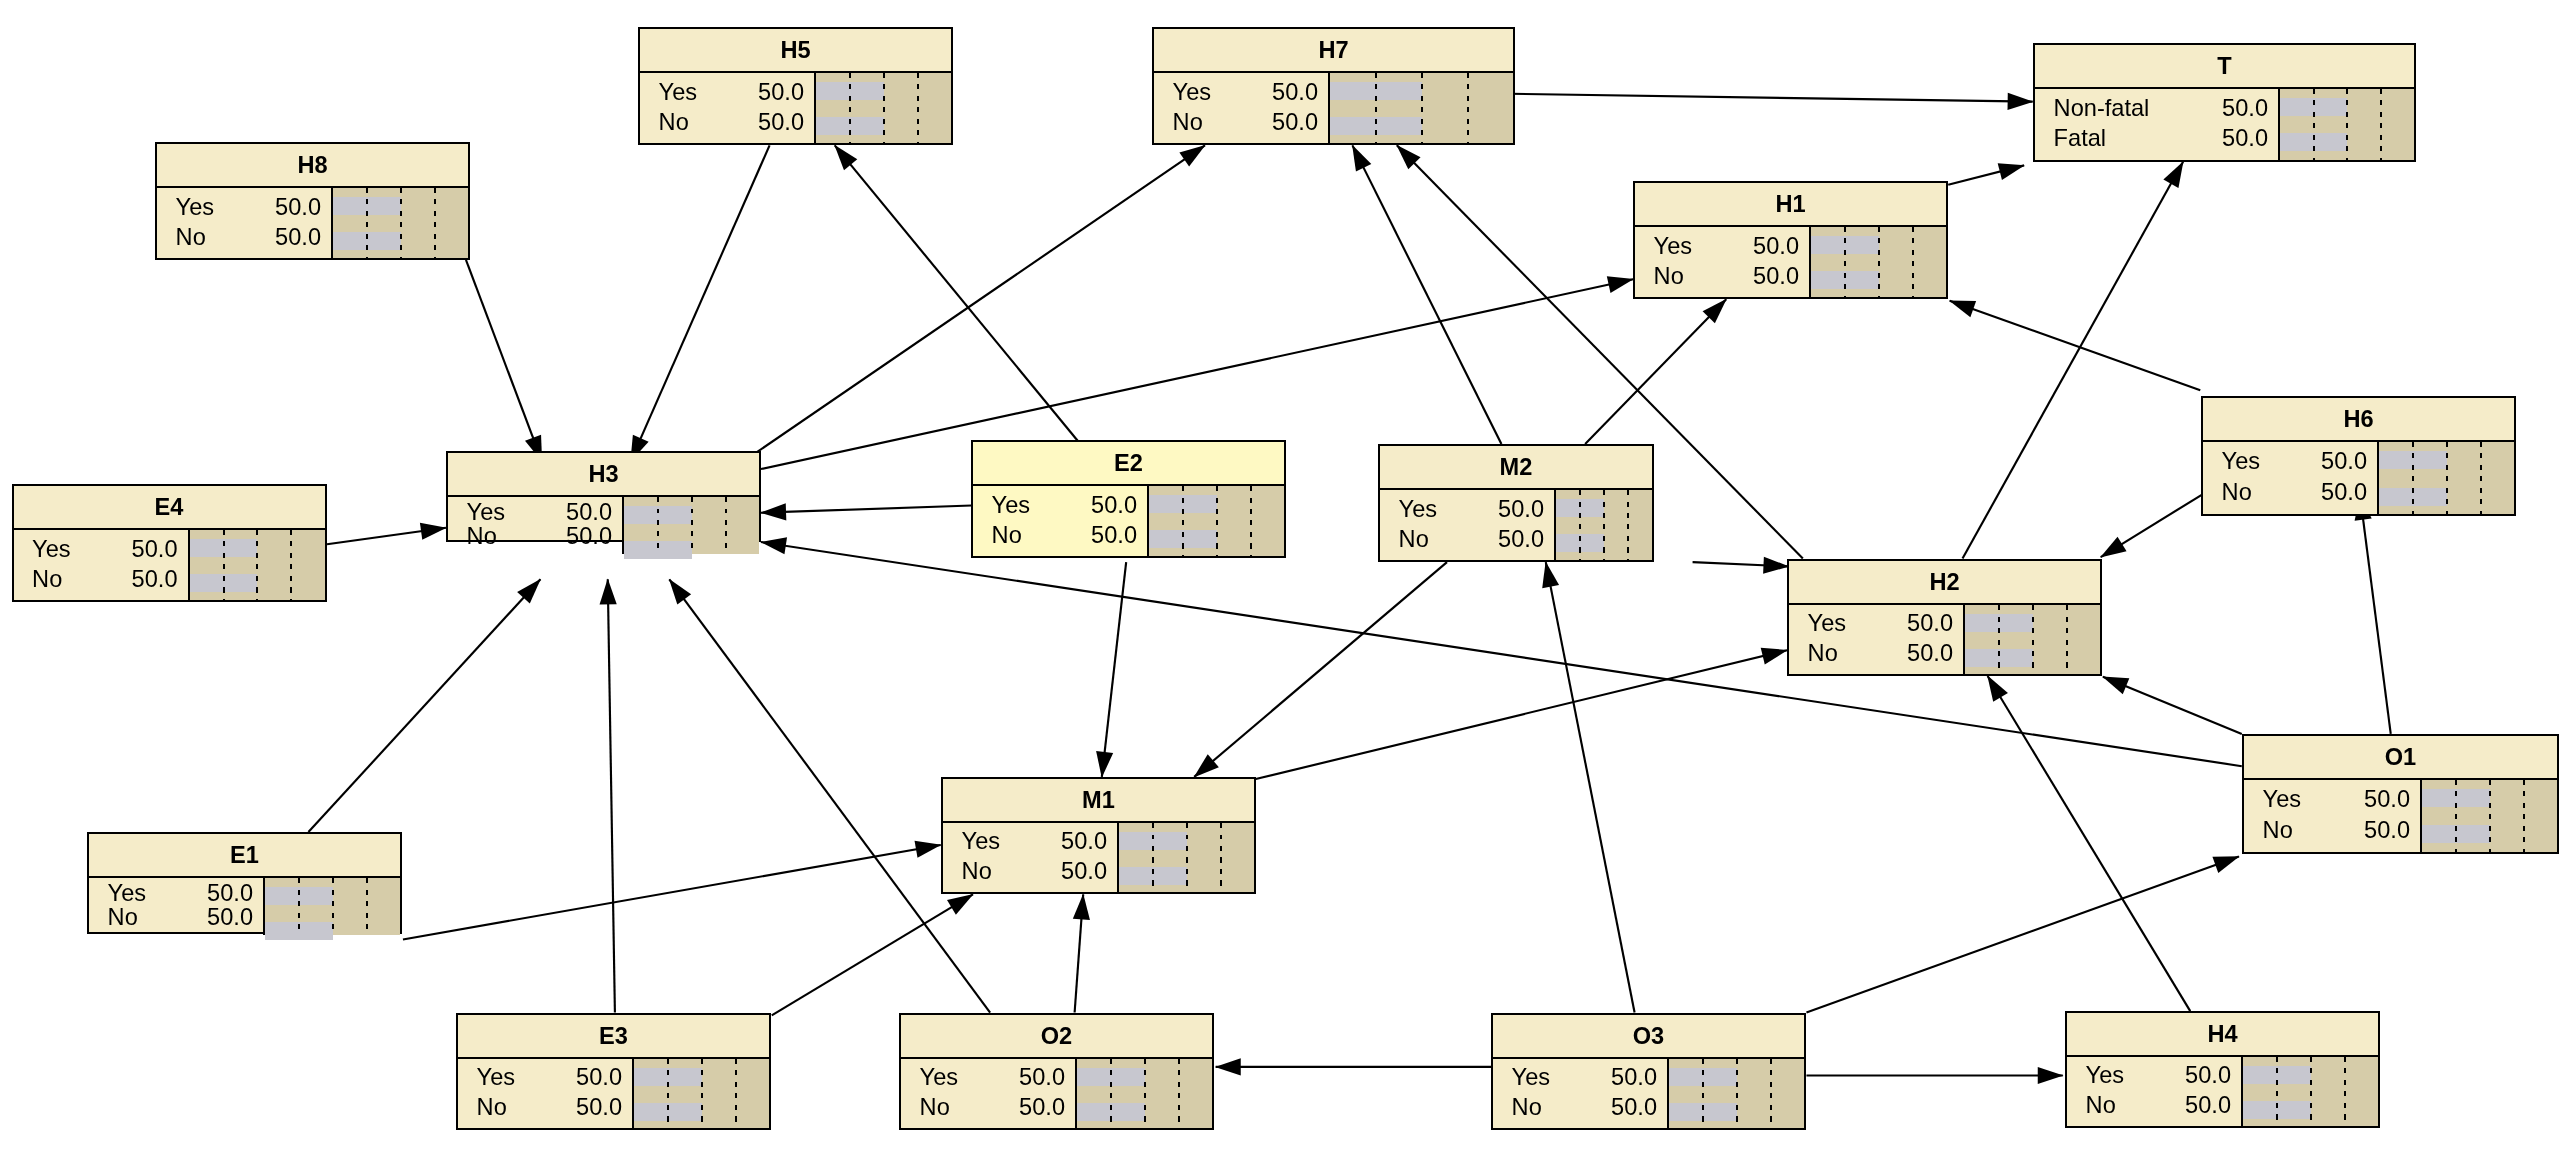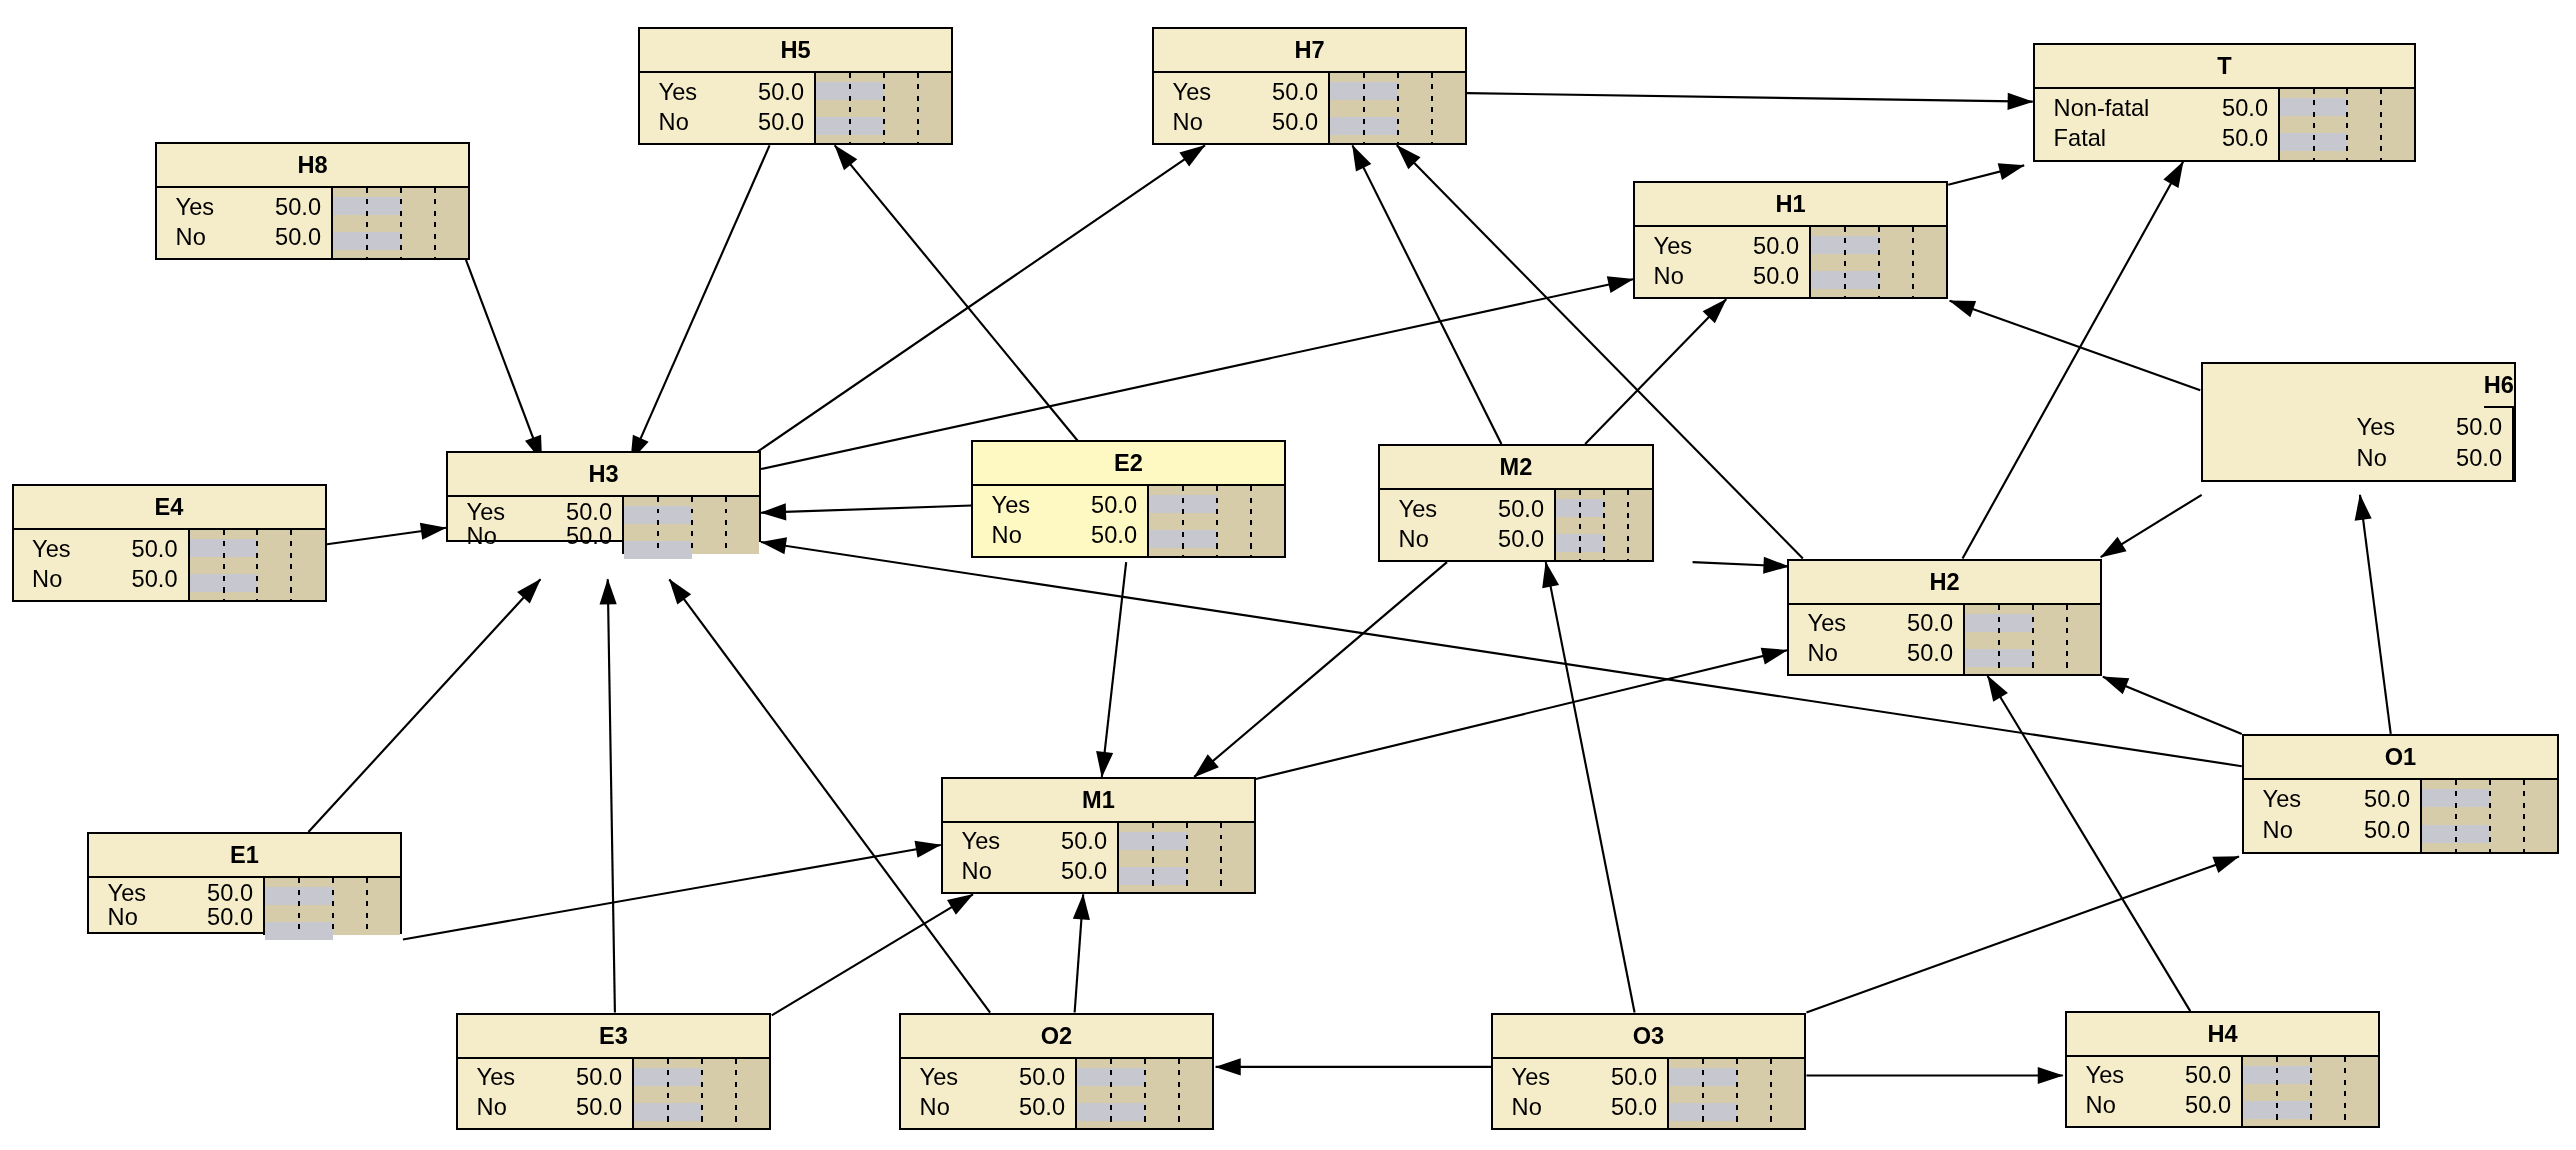--- a/index.html
+++ b/index.html
@@ -81,21 +81,21 @@
         </div>
         <div class="node-bars" style="background: rgb(214, 204, 169);">
           <div class="bar" style="background: rgb(199, 199, 207); width: 50%; top: 9.3px;"></div>
           <div class="bar" style="background: rgb(199, 199, 207); width: 50%; top: 44px;"></div>
           <div class="grid-dash" style="left: calc(25% - 0.7px);"></div>
           <div class="grid-dash" style="left: calc(50% - 0.7px);"></div>
           <div class="grid-dash" style="left: calc(75% - 0.7px);"></div>
         </div>
       </div>
     </div>
-    <div class="node" style="left: 1152px; top: 27px; width: 315px; height: 118px; background: rgb(245, 236, 201);">
+    <div class="node" style="left: 1152px; top: 27px; width: 363px; height: 118px; background: rgb(245, 236, 201);">
       <div class="node-title">H7</div>
       <div class="node-body">
         <div class="node-rows" style="width: 174px;">
           <div class="node-row">
             <span>Yes</span>
             <span>50.0</span>
           </div>
           <div class="node-row">
             <span>No</span>
             <span>50.0</span>
@@ -169,21 +169,21 @@
         </div>
         <div class="node-bars" style="background: rgb(214, 204, 169);">
           <div class="bar" style="background: rgb(199, 199, 207); width: 50%; top: 9.3px;"></div>
           <div class="bar" style="background: rgb(199, 199, 207); width: 50%; top: 44px;"></div>
           <div class="grid-dash" style="left: calc(25% - 0.7px);"></div>
           <div class="grid-dash" style="left: calc(50% - 0.7px);"></div>
           <div class="grid-dash" style="left: calc(75% - 0.7px);"></div>
         </div>
       </div>
     </div>
-    <div class="node" style="left: 2201px; top: 362px; width: 315px; height: 120px; background: rgb(245, 236, 201); align-items: flex-end;">
+    <div class="node" style="left: 2201px; top: 396px; width: 315px; height: 120px; background: rgb(245, 236, 201);">
       <div class="node-title">H6</div>
       <div class="node-body">
         <div class="node-rows" style="width: 174px;">
           <div class="node-row">
             <span>Yes</span>
             <span>50.0</span>
           </div>
           <div class="node-row">
             <span>No</span>
             <span>50.0</span>

